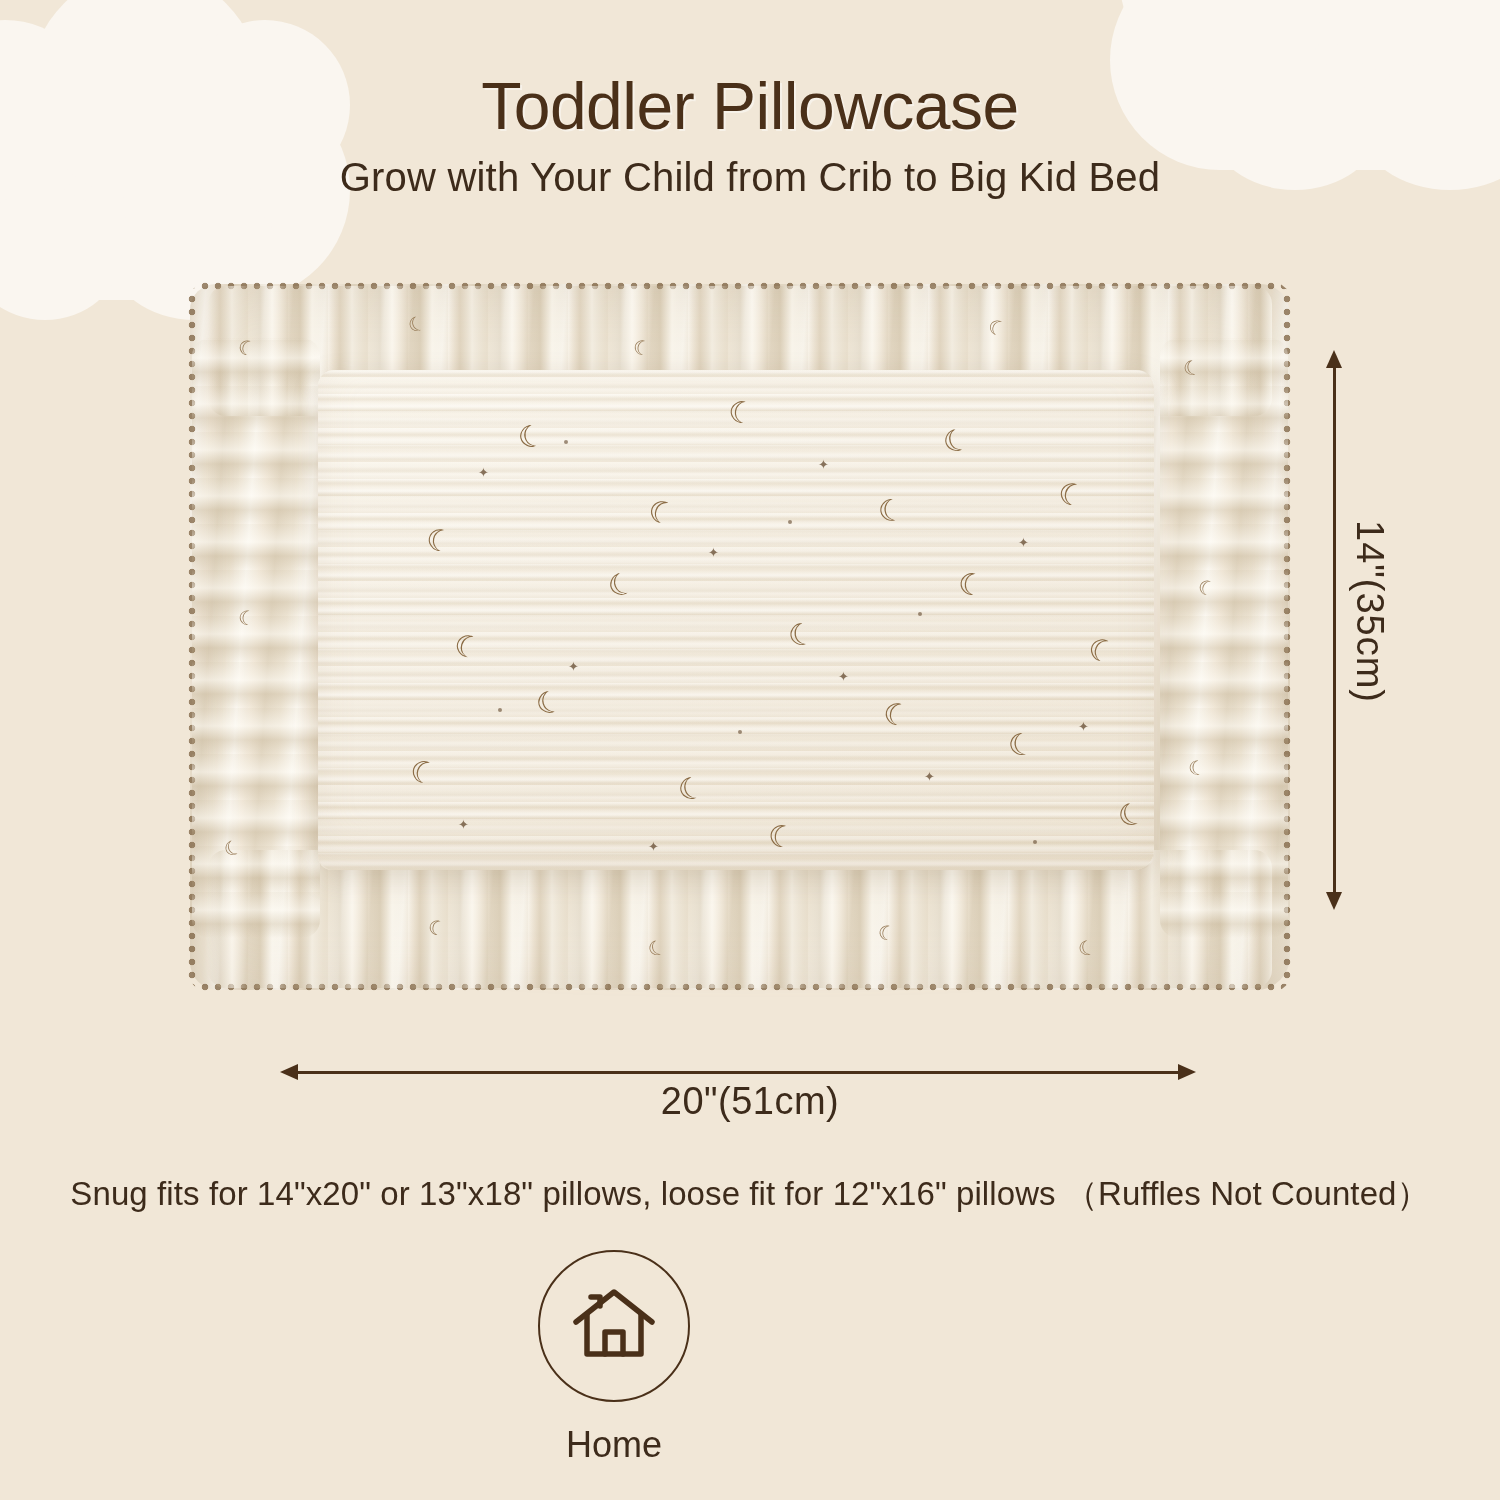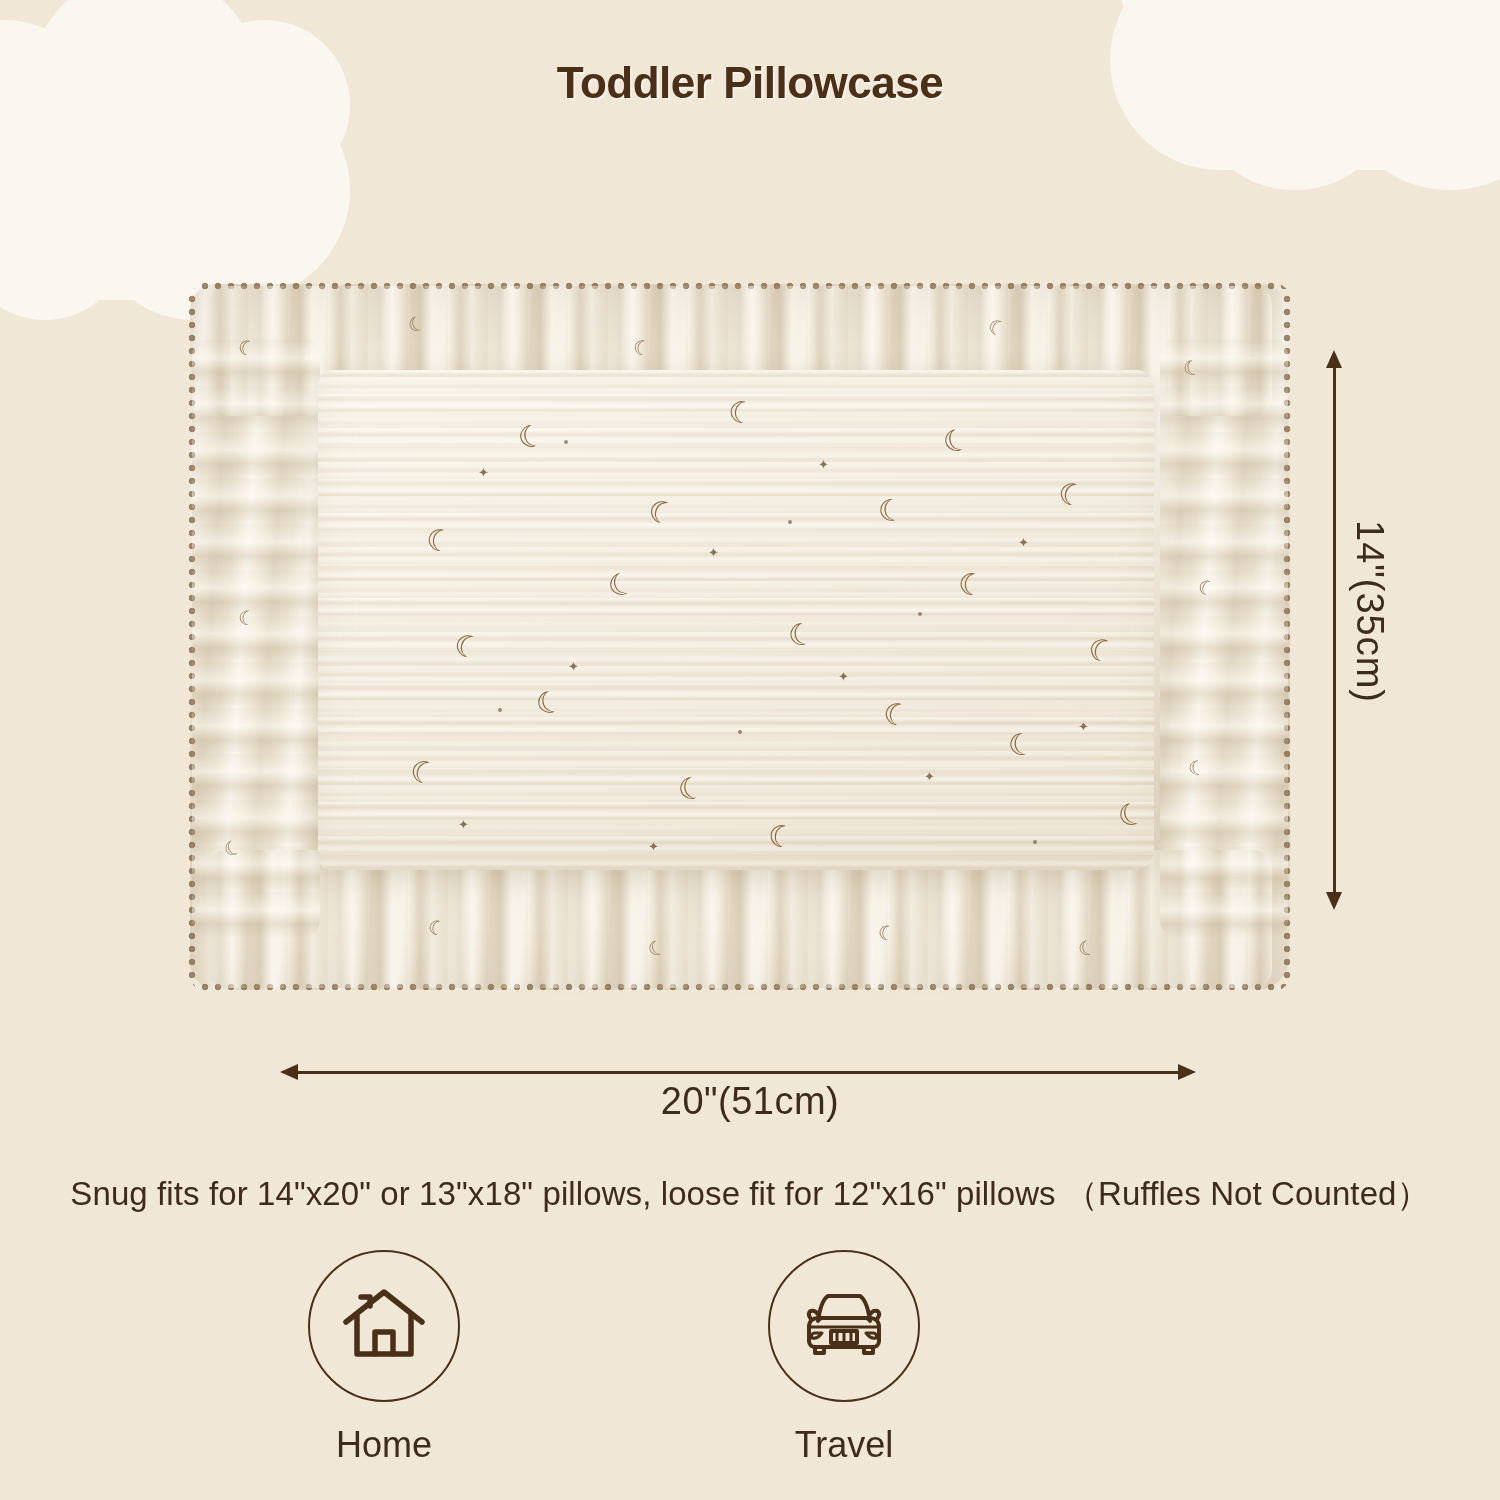--- a/index.html
+++ b/index.html
@@ -35,26 +35,26 @@
   
   #header {
     position: absolute;
     top: 60px;
     left: 0;
     width: 1500px;
     text-align: center;
     z-index: 5;
   }
   #page-title {
-    font-size: 44px;
-    font-weight: bold;
+    font-size: 66px;
+    font-weight: normal;
     color: #4a3019;
     letter-spacing: -0.5px;
     line-height: 1.05;
-    margin: 0;
+    margin: 12px;
     text-shadow: 2px 2px 0 rgba(255,255,255,0.45);
   }
   #page-subtitle {
     font-size: 40px;
     font-weight: 400;
     color: #3d2b1b;
     margin-top: 14px;
     letter-spacing: 0.2px;
   }
 
@@ -288,20 +288,21 @@
   <span class="base" style="left:0;   top:120px; width:470px; height:220px;"></span>
   <span style="left:10px;  top:40px;  width:220px; height:220px;"></span>
   <span style="left:190px; top:0;     width:250px; height:250px;"></span>
   <span style="left:330px; top:70px;  width:140px; height:170px;"></span>
   <span style="left:100px; top:230px; width:170px; height:130px;"></span>
   <span style="left:250px; top:230px; width:180px; height:130px;"></span>
 </div>
 
 <div id="header">
   <h1 id="page-title">Toddler Pillowcase</h1>
+  <div id="page-subtitle">Grow with Your Child from Crib to Big Kid Bed</div>
 </div>
 
 <div id="product-photo">
   <div id="pillow-shadow"></div>
 
   <div id="pillow-outer">
     <div id="ruffle-frame"></div>
     <div id="picot-trim"></div>
 
     <div class="gathers" id="gather-top"></div>
@@ -385,35 +386,15 @@
           <path d="M8 44 L46 14 L84 44"></path>
           <path d="M19 36 L19 76 L73 76 L73 36"></path>
           <path d="M23 19 L32 19 L32 28"></path>
           <path d="M37 76 L37 54 L55 54 L55 76"></path>
         </svg>
       </span>
     </div>
     <div class="feature-label">Home</div>
   </div>
 
-  <div class="feature">
-    <div class="feature-circle">
-      <span>
-        <svg width="98" height="82" viewBox="0 0 98 82" fill="none" stroke="#4a3019" stroke-width="4" stroke-linejoin="round" stroke-linecap="round">
-          <path d="M23 38 C25 24 28 16 33 13 L65 13 C70 16 73 24 75 38"></path>
-          <path d="M14 44 C14 38 18 35 23 35 L75 35 C80 35 84 38 84 44 L84 58 C84 62 81 64 78 64 L20 64 C17 64 14 62 14 58 Z"></path>
-          <path d="M14 44 L84 44" stroke-width="3"></path>
-          <path d="M16 36 C12 31 14 27 19 28 C22 29 24 32 25 36"></path>
-          <path d="M82 36 C86 31 84 27 79 28 C76 29 74 32 73 36"></path>
-          <path d="M36 48 L62 48 L62 60 L36 60 Z"></path>
-          <path d="M42 48 L42 60 M49 48 L49 60 M56 48 L56 60" stroke-width="3"></path>
-          <path d="M17 55 C16 52 17 50 20 50 L27 50 C24 54 21 56 17 55Z" stroke-width="3"></path>
-          <path d="M81 55 C82 52 81 50 78 50 L71 50 C74 54 77 56 81 55Z" stroke-width="3"></path>
-          <path d="M20 64 L20 70 L29 70 L29 64"></path>
-          <path d="M69 64 L69 70 L78 70 L78 64"></path>
-        </svg>
-      </span>
-    </div>
-    <div class="feature-label">Travel</div>
-  </div>
 
 
 </div>
 
 </body></html>

